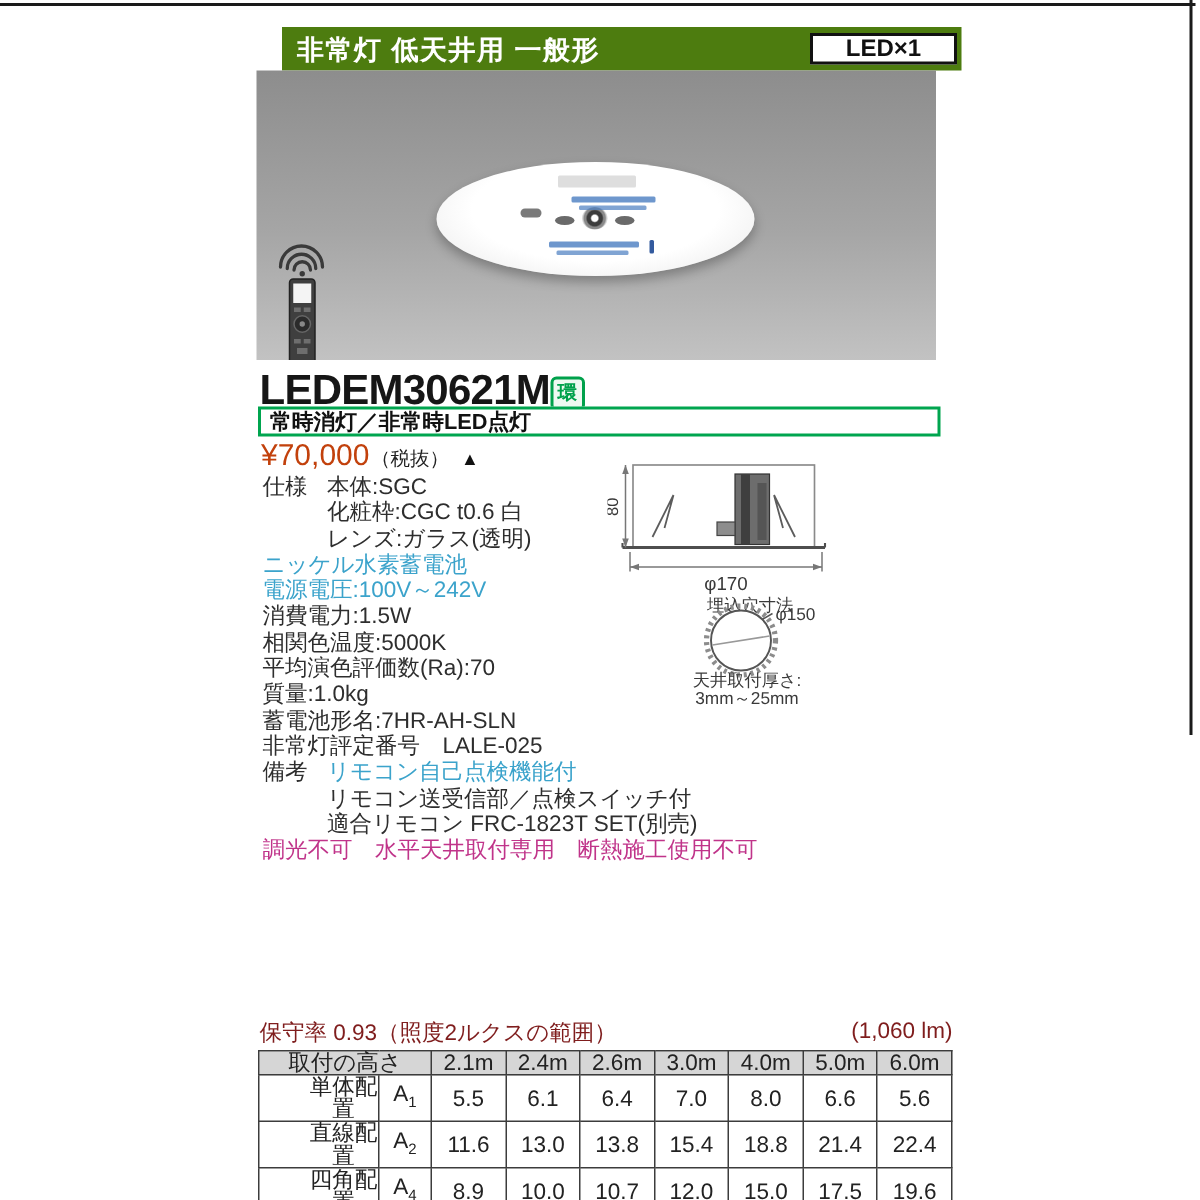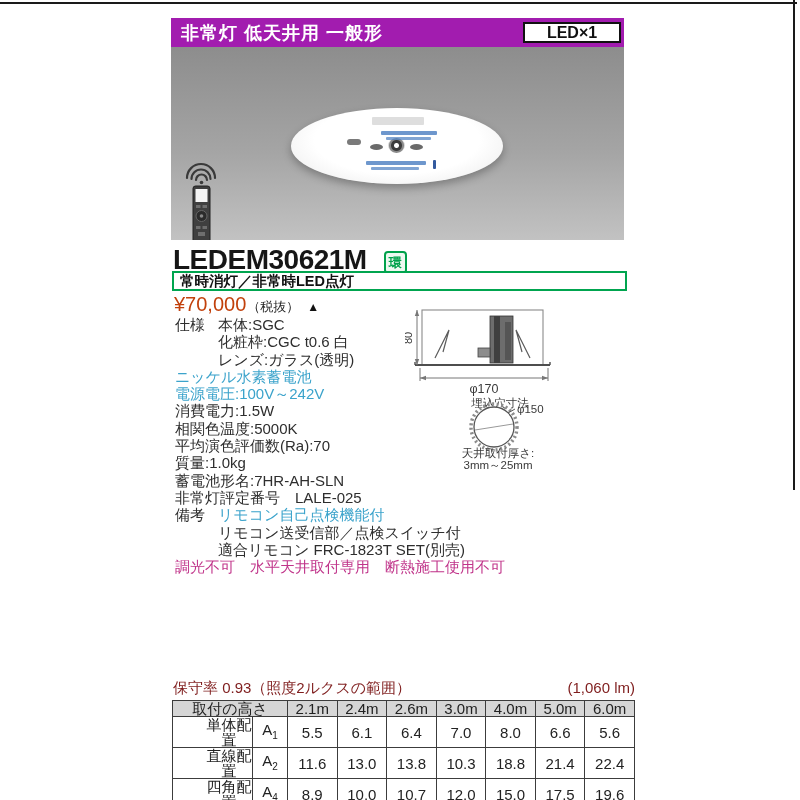--- a/index.html
+++ b/index.html
@@ -5,38 +5,38 @@
   html,body{margin:0;padding:0;background:#fff;}
   #page{position:relative;width:800px;height:800px;background:#ffffff;overflow:hidden;
         font-family:"Liberation Sans","DejaVu Sans",sans-serif;color:#2b2b2b;}
   .abs{position:absolute;}
 
   
   #top-rule{left:0;top:2px;width:797px;height:2px;background:#1a1a1a;}
   #right-rule{left:793px;top:0;width:2px;height:490px;background:#1a1a1a;}
 
   
-  #header-bar{left:171px;top:18px;width:453px;height:29px;background:#a21caf;
+  #header-bar{left:188px;top:18px;width:453px;height:29px;background:#4d7c0f;
               display:flex;align-items:center;box-sizing:border-box;}
   #header-title{color:#fff;font-weight:bold;font-size:18px;letter-spacing:1px;padding-left:10px;}
   #led-badge{position:absolute;right:3px;top:4px;bottom:4px;width:98px;background:#fff;
              border:2px solid #111;box-sizing:border-box;display:flex;align-items:center;
              justify-content:center;font-weight:bold;font-size:16px;color:#111;}
 
   
   #photo{left:171px;top:47px;width:453px;height:193px;background:linear-gradient(180deg,#8d8d8d 0%,#a5a5a5 55%,#c2c2c2 100%);overflow:hidden;}
   #lamp{position:absolute;left:120px;top:61px;width:212px;height:76px;border-radius:50%;
         background:radial-gradient(ellipse at 50% 42%, #ffffff 55%, #f2f2f2 80%, #dcdcdc 100%);
         box-shadow:0 4px 8px rgba(0,0,0,0.28);}
   .mark{position:absolute;border-radius:1px;}
   #hub{position:absolute;left:217px;top:91px;width:17px;height:15px;border-radius:50%;
        background:radial-gradient(circle at 50% 50%, #fff 0 2px, #3c3c3c 3px 5px, #8a8a8a 6px 7px, #d8d8d8 8px);}
 
   
-  #model-line{left:173px;top:246px;display:flex;align-items:flex-end;gap:17px;}
+  #model-line{left:173px;top:246px;display:flex;align-items:center;gap:0;}
   #model{font-size:28px;font-weight:bold;color:#161616;letter-spacing:-0.5px;line-height:1;}
   #eco-badge{margin-top:4px;width:19px;height:19px;border:2px solid #00a14b;border-radius:4px;
              color:#00a14b;font-size:13px;font-weight:bold;display:flex;align-items:center;
              justify-content:center;background:#eef9f1;}
 
   
   #mode-box{left:172px;top:271px;width:455px;height:20px;border:2px solid #00a54f;
             box-sizing:border-box;display:flex;align-items:center;background:#fff;}
   #mode-text{font-size:14.5px;font-weight:bold;color:#111;padding-left:6px;white-space:nowrap;}
 
@@ -230,21 +230,21 @@
       <td>8.0</td>
       <td>6.6</td>
       <td>5.6</td>
     </tr>
     <tr>
       <td class="rowlabel">直線配置</td>
       <td><span>A</span><sub>2</sub></td>
       <td>11.6</td>
       <td>13.0</td>
       <td>13.8</td>
-      <td>10.3</td>
+      <td>15.4</td>
       <td>18.8</td>
       <td>21.4</td>
       <td>22.4</td>
     </tr>
     <tr>
       <td class="rowlabel">四角配置</td>
       <td><span>A</span><sub>4</sub></td>
       <td>8.9</td>
       <td>10.0</td>
       <td>10.7</td>

